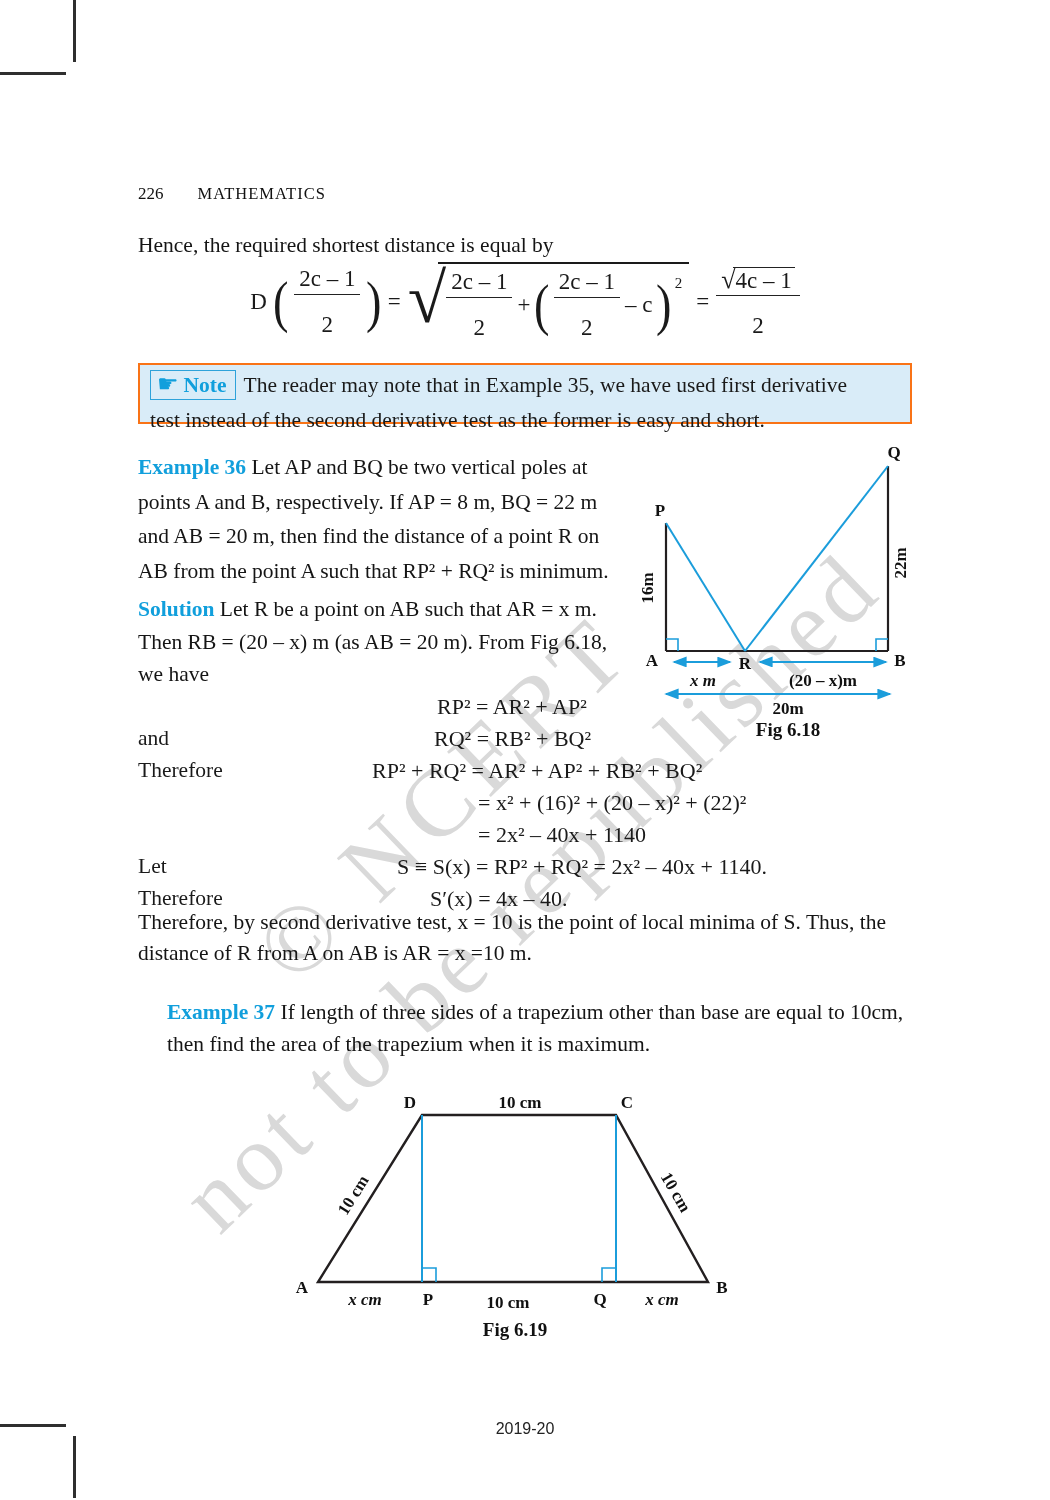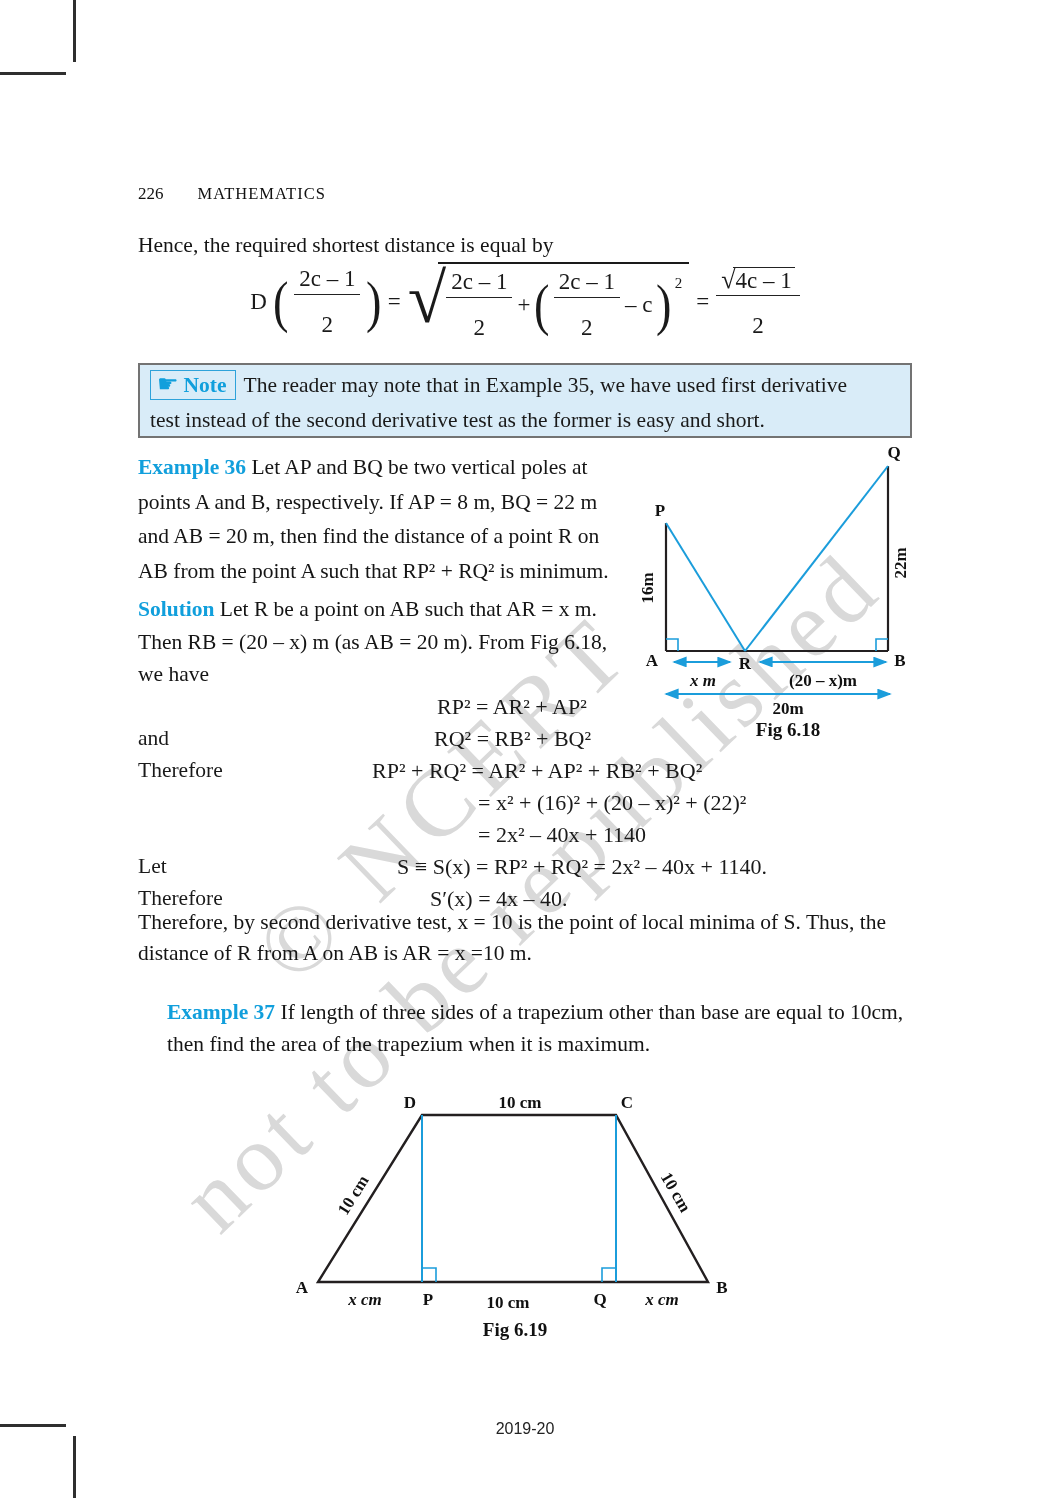--- a/index.html
+++ b/index.html
@@ -38,22 +38,22 @@
   .frac .num{border-bottom:1.7px solid #222;padding:0 5px;}
   .bp{font-size:58px;line-height:1;font-weight:300;transform:scaleX(0.8);margin:0 -3px;font-family:"Liberation Serif",serif;}
   .sqrt{display:inline-flex;align-items:center;}
   .rad{font-size:70px;line-height:1;margin-right:-8px;transform:translateY(-3px);}
   .sqbody{border-top:2.2px solid #1a1a1a;display:inline-flex;align-items:center;gap:5px;padding:4px 6px 0 8px;}
   .pow{font-size:15px;position:relative;top:-22px;left:-1px;}
   .radsm{font-size:26px;margin-right:-3px;}
   .ov{border-top:1.8px solid #222;padding:0 3px;}
   
   #notebox{
-    top:363px;left:138px;width:774px;height:75px;box-sizing:border-box;
-    background:#d9ecf8;border:2px solid #737373;
+    top:363px;left:138px;width:774px;height:61px;box-sizing:border-box;
+    background:#d9ecf8;border:2px solid #f97316;
     font-size:21.5px;line-height:35px;padding:3px 16px 0 10px;
   }
   #note-label{
     display:inline-block;border:1.5px solid #2da2da;padding:0 8px 0 6px;
     margin-right:8px;line-height:27px;vertical-align:baseline;
   }
   #note-label .hand{color:#119fdc;font-size:24px;margin-right:5px;}
   #note-label .lbl{color:#119fdc;font-weight:bold;}
   
   .eqlabel{position:absolute;font-size:21.5px;}

